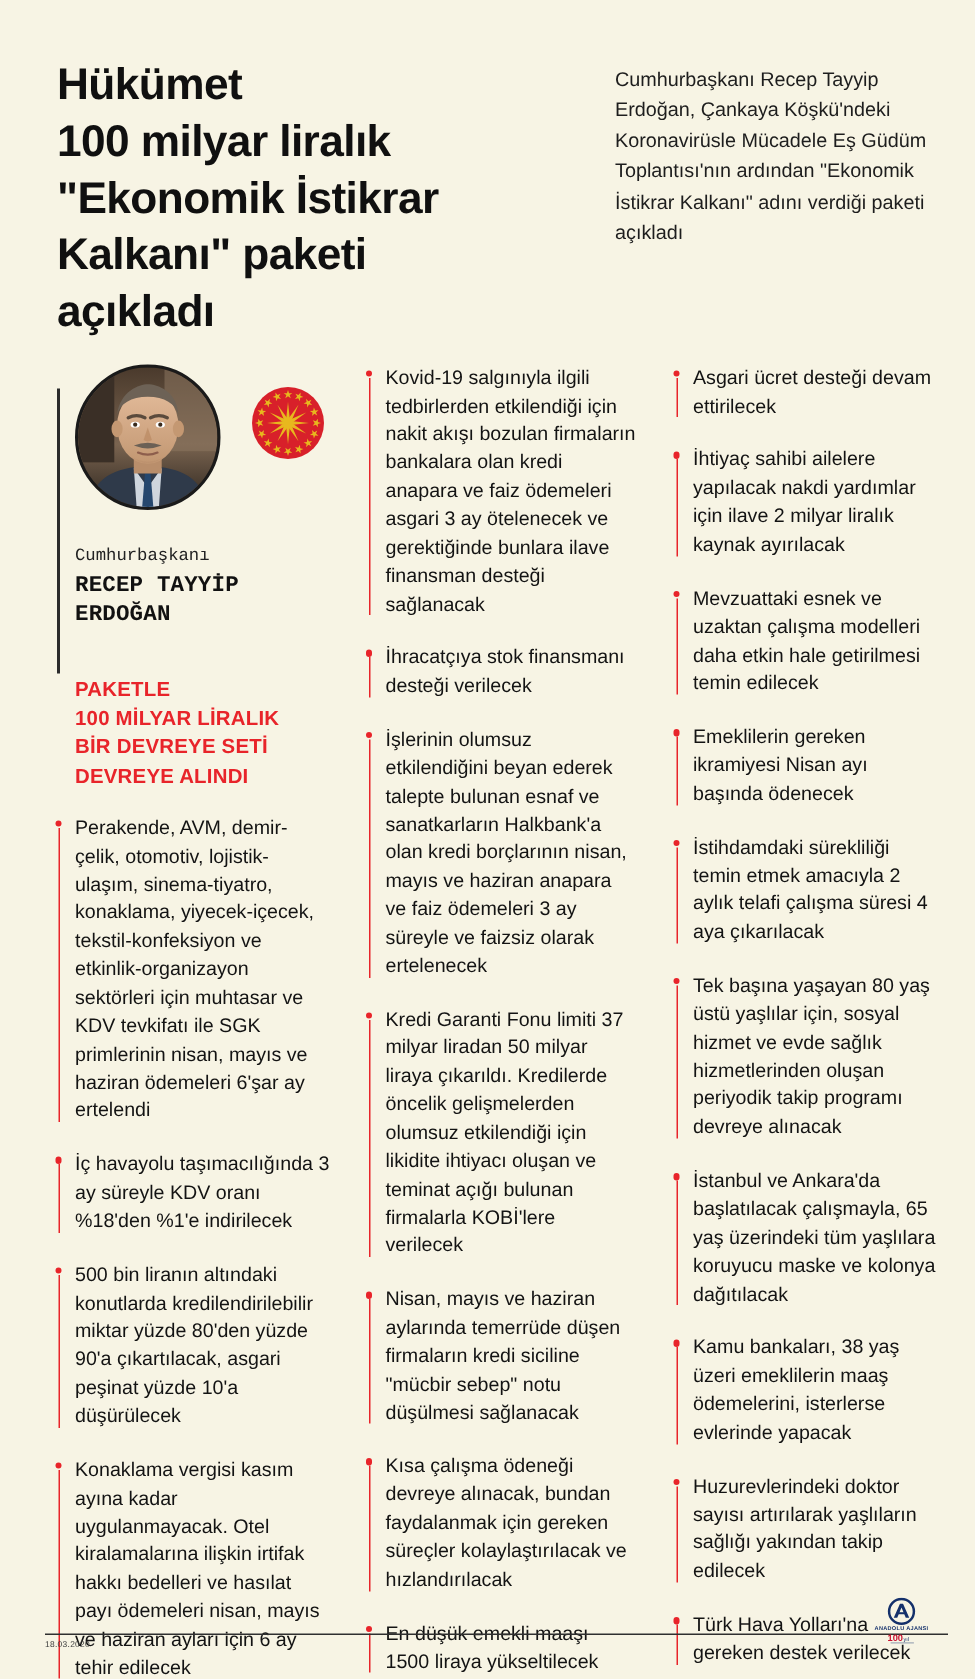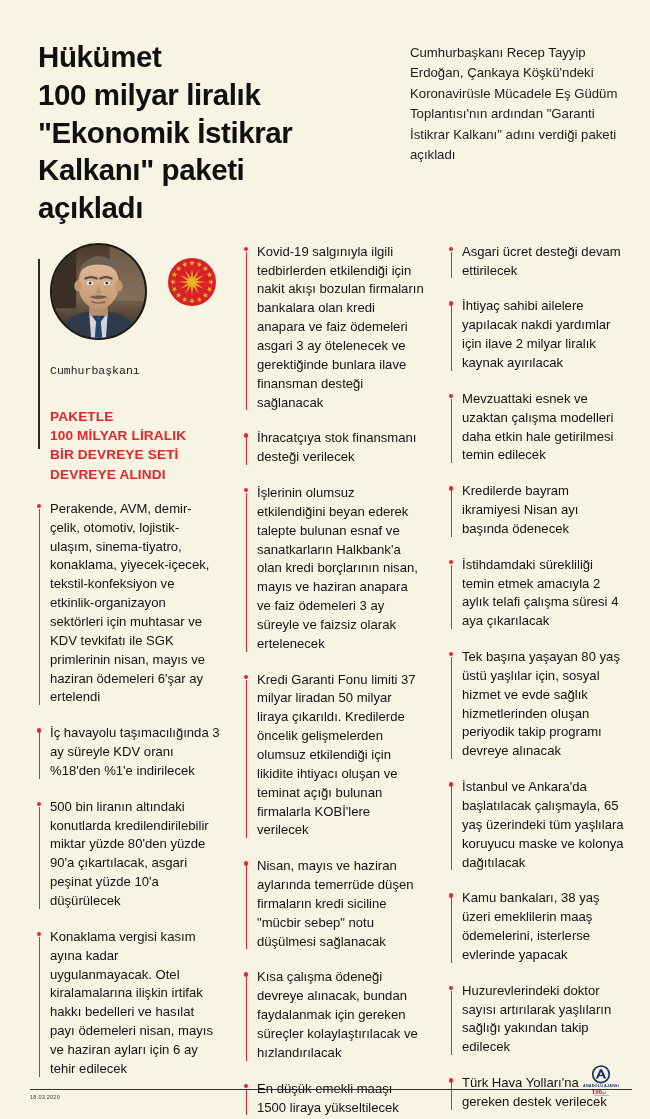--- a/index.html
+++ b/index.html
@@ -194,21 +194,21 @@
 <div class="page">
 
   <div class="header">
     <h1 class="headline">
       <span>Hükümet</span><br>
       <span>100 milyar liralık</span><br>
       <span>"Ekonomik İstikrar</span><br>
       <span>Kalkanı" paketi</span><br>
       <span>açıkladı</span>
     </h1>
-    <p class="deck">Cumhurbaşkanı Recep Tayyip Erdoğan, Çankaya Köşkü'ndeki Koronavirüsle Mücadele Eş Güdüm Toplantısı'nın ardından "Garanti İstikrar Kalkanı" adını verdiği paketi açıkladı</p>
+    <p class="deck">Cumhurbaşkanı Recep Tayyip Erdoğan, Çankaya Köşkü'ndeki Koronavirüsle Mücadele Eş Güdüm Toplantısı'nın ardından "Ekonomik İstikrar Kalkanı" adını verdiği paketi açıkladı</p>
   </div>
 
   <div class="columns">
 
     <div class="col col-left">
 
       <div class="profile">
         <div class="profile-rail"></div>
 
         <div class="profile-top">
@@ -304,20 +304,24 @@
                 <use href="#ray" transform="rotate(300 50 50)"></use>
                 <use href="#ray" transform="rotate(330 50 50)"></use>
               </g>
               <circle cx="50" cy="50" r="7" fill="#e8b81e"></circle>
             </svg>
           </div>
         </div>
 
         <div class="profile-name">
           <div class="title-small">Cumhurbaşkanı</div>
+          <div class="name-big">
+            <span>RECEP TAYYİP</span><br>
+            <span>ERDOĞAN</span>
+          </div>
         </div>
       </div>
 
       <div class="red-heading">
         <span>PAKETLE</span><br>
         <span>100 MİLYAR LİRALIK</span><br>
         <span>BİR DEVREYE SETİ</span><br>
         <span>DEVREYE ALINDI</span>
       </div>
 
@@ -339,21 +343,21 @@
           <li><span class="dot"></span><span class="rail"></span><span>Kısa çalışma ödeneği devreye alınacak, bundan faydalanmak için gereken süreçler kolaylaştırılacak ve hızlandırılacak</span></li>
           <li><span class="dot"></span><span class="rail"></span><span>En düşük emekli maaşı 1500 liraya yükseltilecek</span></li>
         </ul>
     </div>
 
     <div class="col col-right">
       <ul class="bullets">
           <li><span class="dot"></span><span class="rail"></span><span>Asgari ücret desteği devam ettirilecek</span></li>
           <li><span class="dot"></span><span class="rail"></span><span>İhtiyaç sahibi ailelere yapılacak nakdi yardımlar için ilave 2 milyar liralık kaynak ayırılacak</span></li>
           <li><span class="dot"></span><span class="rail"></span><span>Mevzuattaki esnek ve uzaktan çalışma modelleri daha etkin hale getirilmesi temin edilecek</span></li>
-          <li><span class="dot"></span><span class="rail"></span><span>Kredilerde bayram ikramiyesi Nisan ayı başında ödenecek</span></li>
+          <li><span class="dot"></span><span class="rail"></span><span>Emeklilerin gereken ikramiyesi Nisan ayı başında ödenecek</span></li>
           <li><span class="dot"></span><span class="rail"></span><span>İstihdamdaki sürekliliği temin etmek amacıyla 2 aylık telafi çalışma süresi 4 aya çıkarılacak</span></li>
           <li><span class="dot"></span><span class="rail"></span><span>Tek başına yaşayan 80 yaş üstü yaşlılar için, sosyal hizmet ve evde sağlık hizmetlerinden oluşan periyodik takip programı devreye alınacak</span></li>
           <li><span class="dot"></span><span class="rail"></span><span>İstanbul ve Ankara'da başlatılacak çalışmayla, 65 yaş üzerindeki tüm yaşlılara koruyucu maske ve kolonya dağıtılacak</span></li>
           <li><span class="dot"></span><span class="rail"></span><span>Kamu bankaları, 38 yaş üzeri emeklilerin maaş ödemelerini, isterlerse evlerinde yapacak</span></li>
           <li><span class="dot"></span><span class="rail"></span><span>Huzurevlerindeki doktor sayısı artırılarak yaşlıların sağlığı yakından takip edilecek</span></li>
           <li><span class="dot"></span><span class="rail"></span><span>Türk Hava Yolları'na gereken destek verilecek</span></li>
         </ul>
     </div>
   </div>
 

